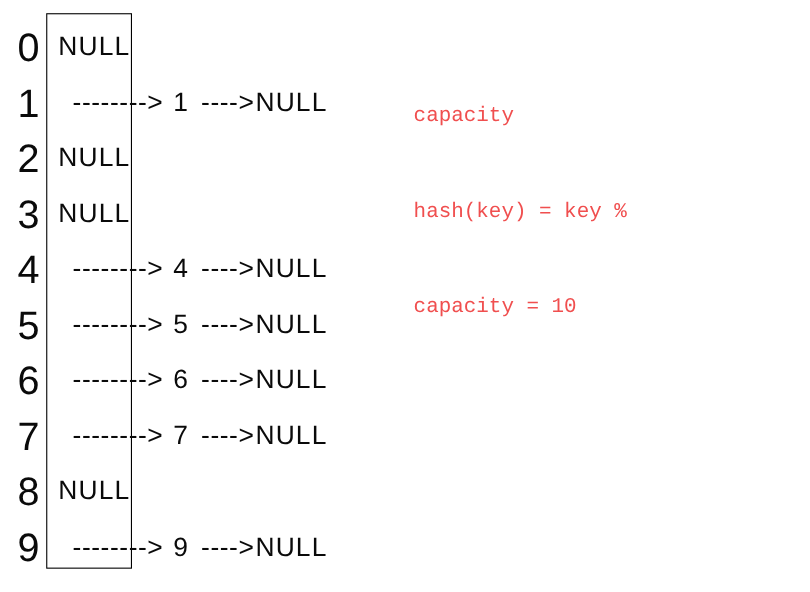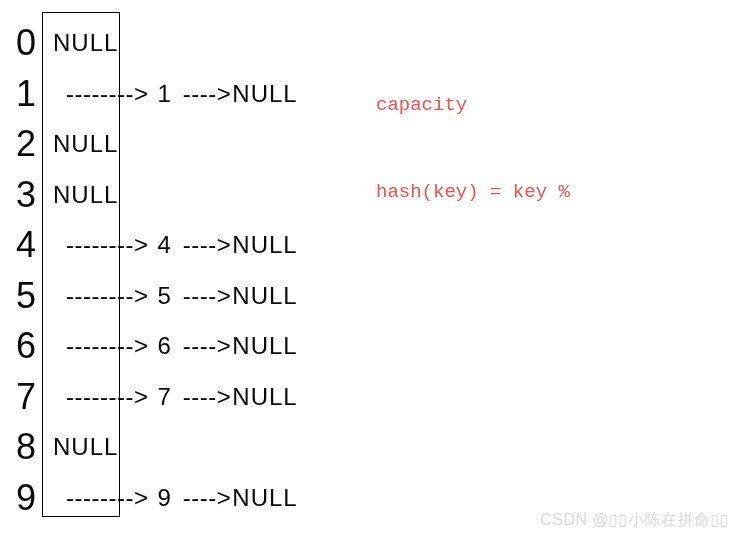--- a/index.html
+++ b/index.html
@@ -103,16 +103,16 @@
     <span class="arrow a1">--------&gt;</span>
     <span class="val">9</span>
     <span class="arrow a2">----&gt;</span>
     <span class="node-null">NULL</span>
   </div>
     </div>
 
   <div class="note" style="color: rgb(240, 79, 79);">
     <div class="note-line">capacity</div>
     <div class="note-line">hash(key) = key %</div>
+    <div class="note-line">capacity = 10</div>
   </div>
 
-  <div class="watermark" style="color: rgb(217, 217, 217);">CSDN @▯▯小陈在拼命▯▯</div>
 </div>
 
 </body></html>

